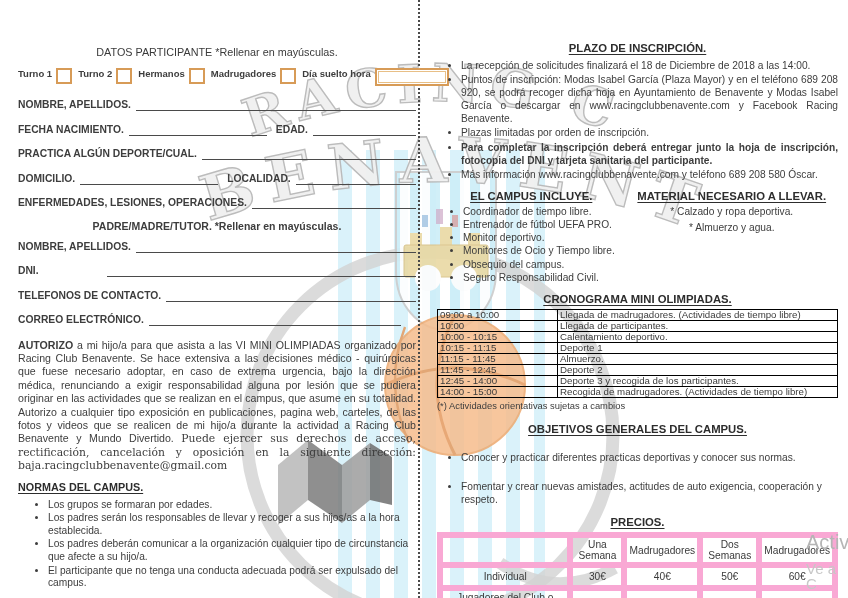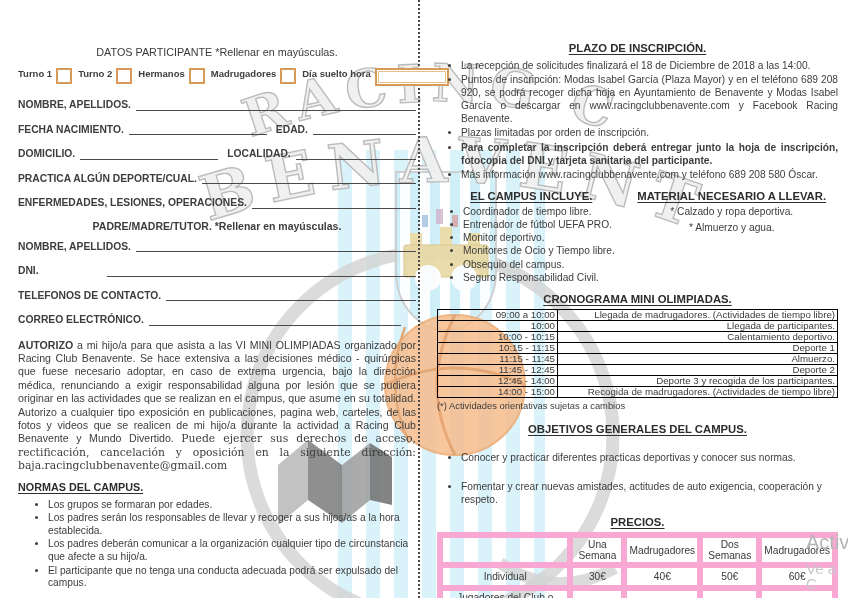--- a/index.html
+++ b/index.html
@@ -22,21 +22,21 @@
 
   .b{font-weight:bold;}
   .sec-h{font-weight:bold;font-size:11.3px;color:#2d2d2d;text-decoration:underline;text-underline-offset:2px;}
   .center{text-align:center;}
 
   
   .form-title-row{text-align:center;font-size:10.8px;font-weight:normal;margin:4px 0 10px 0;color:#3a3a3a;}
   .check-row{display:flex;align-items:flex-start;font-size:9.5px;font-weight:bold;margin-bottom:13px;white-space:nowrap;}
   .chk{width:12px;height:12px;border:2px solid #d79b57;background:#fff;display:inline-block;margin:0 6px 0 4px;flex:none;}
   .chk.wide{width:70px;height:14px;margin-right:0;box-shadow:inset 0 0 0 1px #fff,inset 0 0 0 2px #e8bf86;}
-  .frow{display:flex;align-items:center;font-size:10.3px;font-weight:bold;margin-bottom:12.5px;line-height:12px;white-space:nowrap;}
+  .frow{display:flex;align-items:flex-end;font-size:10.3px;font-weight:bold;margin-bottom:12.5px;line-height:12px;white-space:nowrap;}
   .uline{border-bottom:1.2px solid #4a4a4a;height:10px;margin-left:5px;}
   .grow{flex:1;}
   .u-fix140{width:138px;}
   .lbl2{margin-left:9px;}
   .gap-dni{margin-left:68px;}
   .mr15{margin-right:15px;}
   .tutor-h{text-align:center;font-size:10.5px;font-weight:bold;margin:-2px 0 9px 0;}
   .auth{font-size:10.6px;line-height:13.4px;text-align:justify;margin:2px 0 0 0;}
   .auth .serif{font-family:"DejaVu Serif",serif;font-size:10.8px;}
   .left-h{font-size:10.8px;display:inline-block;margin-top:8px;}
@@ -47,21 +47,21 @@
   .plazo-list{margin:5px 0 0 0;padding-left:24px;font-size:10.2px;line-height:13.1px;text-align:justify;}
   .plazo-list li{margin-bottom:1px;}
   .bold-item{font-weight:bold;}
   .two-col{display:flex;margin-top:9px;}
   .sub-left{width:47%;}
   .sub-right{width:53%;text-align:center;}
   .campus-list{margin:3px 0 0 0;padding-left:26px;font-size:10.2px;line-height:13.2px;text-align:left;}
   .mat-item{font-size:10.2px;line-height:13.2px;margin-top:3px;}
   .crono-title{display:block;margin-top:9px;}
   table.crono{width:100%;border-collapse:collapse;margin-top:4px;font-size:9.7px;}
-  table.crono td{border:1px solid #000;text-align:right;padding:0 2px;height:10px;line-height:10px;color:#3a3a3a;}
+  table.crono td{border:1px solid #000;text-align:left;padding:0 2px;height:10px;line-height:10px;color:#3a3a3a;}
   table.crono td.time{width:30%;}
   .note{font-size:9.4px;margin-top:2px;}
   .obj-title{display:block;margin-top:12px;}
   .obj-list{margin:8px 0 0 0;padding-left:24px;font-size:10.2px;line-height:13px;}
   .obj-list li{margin-bottom:10px;margin-top:16px;}
   .precios-title{display:block;margin-top:2px;}
   table.precios{width:100%;border-collapse:collapse;margin-top:4px;font-size:10.2px;}
   table.precios th,table.precios td{border:6px solid #f9a8d4;text-align:center;padding:1px 2px;font-weight:normal;color:#3a3a3a;height:15px;}
   table.precios .rowlabel{width:33%;}
   table.precios tr.tall td{height:24px;}
@@ -153,28 +153,28 @@
     </div>
 
     <div class="frow">
       <span>FECHA NACIMIENTO.</span>
       <span class="uline u-fix140"></span>
       <span class="lbl2">EDAD.</span>
       <span class="uline grow"></span>
     </div>
 
     <div class="frow">
+      <span>PRACTICA ALGÚN DEPORTE/CUAL.</span>
+      <span class="uline grow"></span>
+    </div>
+
+    <div class="frow">
       <span>DOMICILIO.</span>
       <span class="uline u-fix140"></span>
       <span class="lbl2">LOCALIDAD.</span>
-      <span class="uline grow"></span>
-    </div>
-
-    <div class="frow">
-      <span>PRACTICA ALGÚN DEPORTE/CUAL.</span>
       <span class="uline grow"></span>
     </div>
 
     <div class="frow">
       <span>ENFERMEDADES, LESIONES, OPERACIONES.</span>
       <span class="uline grow"></span>
     </div>
 
     <div class="tutor-h">
       <span>PADRE/MADRE/TUTOR.</span>

